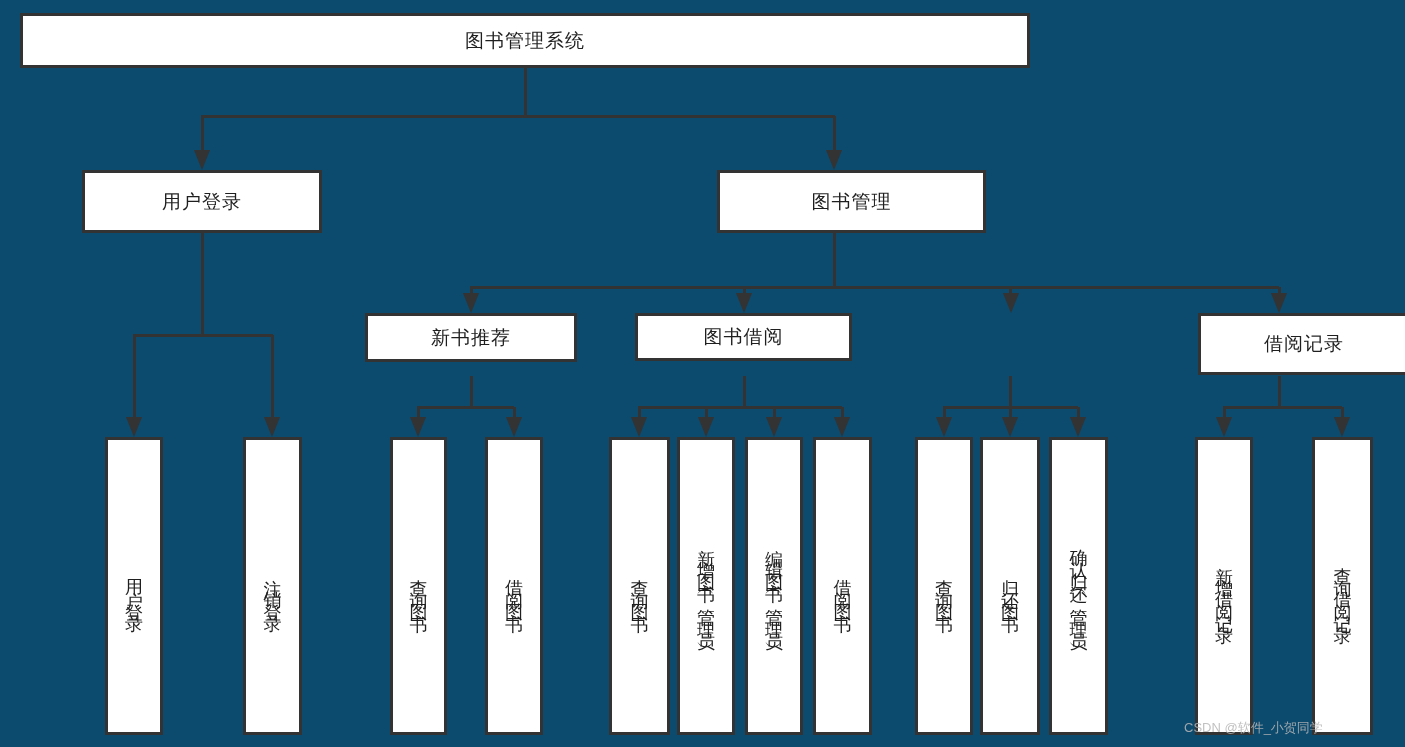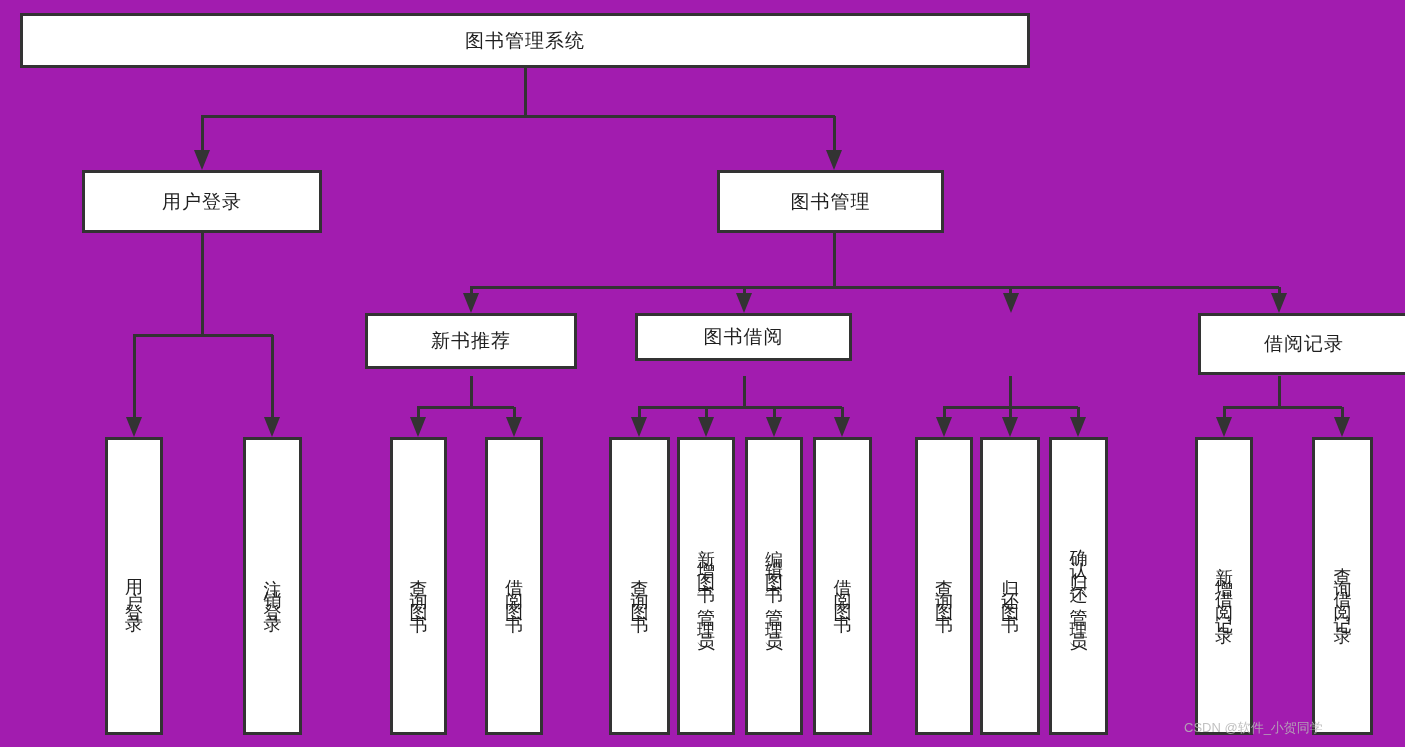--- a/index.html
+++ b/index.html
@@ -1,17 +1,17 @@
 <!DOCTYPE html>
 <html><head>
 <meta charset="utf-8">
 <style>
   html,body { margin:0; padding:0; background:#ffffff; }
   #stage {
-    position:relative; width:1405px; height:747px; background:#a21caf;
+    position:relative; width:1405px; height:747px; background:#0c4a6e;
     font-family:"Liberation Sans","DejaVu Sans",sans-serif; overflow:hidden;
   }
   .box {
     position:absolute; box-sizing:border-box; background:#ffffff;
     border:3px solid #333333; color:#1f1f1f;
     display:flex; align-items:center; justify-content:center;
     font-size:19px; letter-spacing:1px; z-index:2;
   }
   .vbox {
     writing-mode:vertical-rl; text-orientation:mixed;
@@ -91,23 +91,23 @@
   <div class="hl" style="left:1222.5px;top:405.5px;width:119px"></div>
   <div class="vl" style="left:1222.5px;top:407px;height:10px"></div>
   <div class="arr" style="left:1216px;top:417px"></div>
   <div class="vl" style="left:1340.5px;top:407px;height:10px"></div>
   <div class="arr" style="left:1334px;top:417px"></div>
 
   <div class="box" style="left:20px;top:13px;width:1010px;height:55px">图书管理系统</div>
 
   <div class="box" style="left:82px;top:170px;width:240px;height:63px">用户登录</div>
 
-  <div class="box" style="left:717px;top:170px;width:227px;height:63px">图书管理</div>
+  <div class="box" style="left:717px;top:170px;width:269px;height:63px">图书管理</div>
 
-  <div class="box" style="left:365px;top:313px;width:212px;height:56px">新书推荐</div>
+  <div class="box" style="left:365px;top:313px;width:212px;height:49px">新书推荐</div>
 
   <div class="box" style="left:635px;top:313px;width:217px;height:48px">图书借阅</div>
 
 
   <div class="box" style="left:1198px;top:313px;width:212px;height:62px">借阅记录</div>
 
   <div class="box vbox" style="left:105px;top:437px;width:58px;height:298px">用户登录</div>
 
   <div class="box vbox" style="left:243px;top:437px;width:59px;height:298px">注销登录</div>
 

